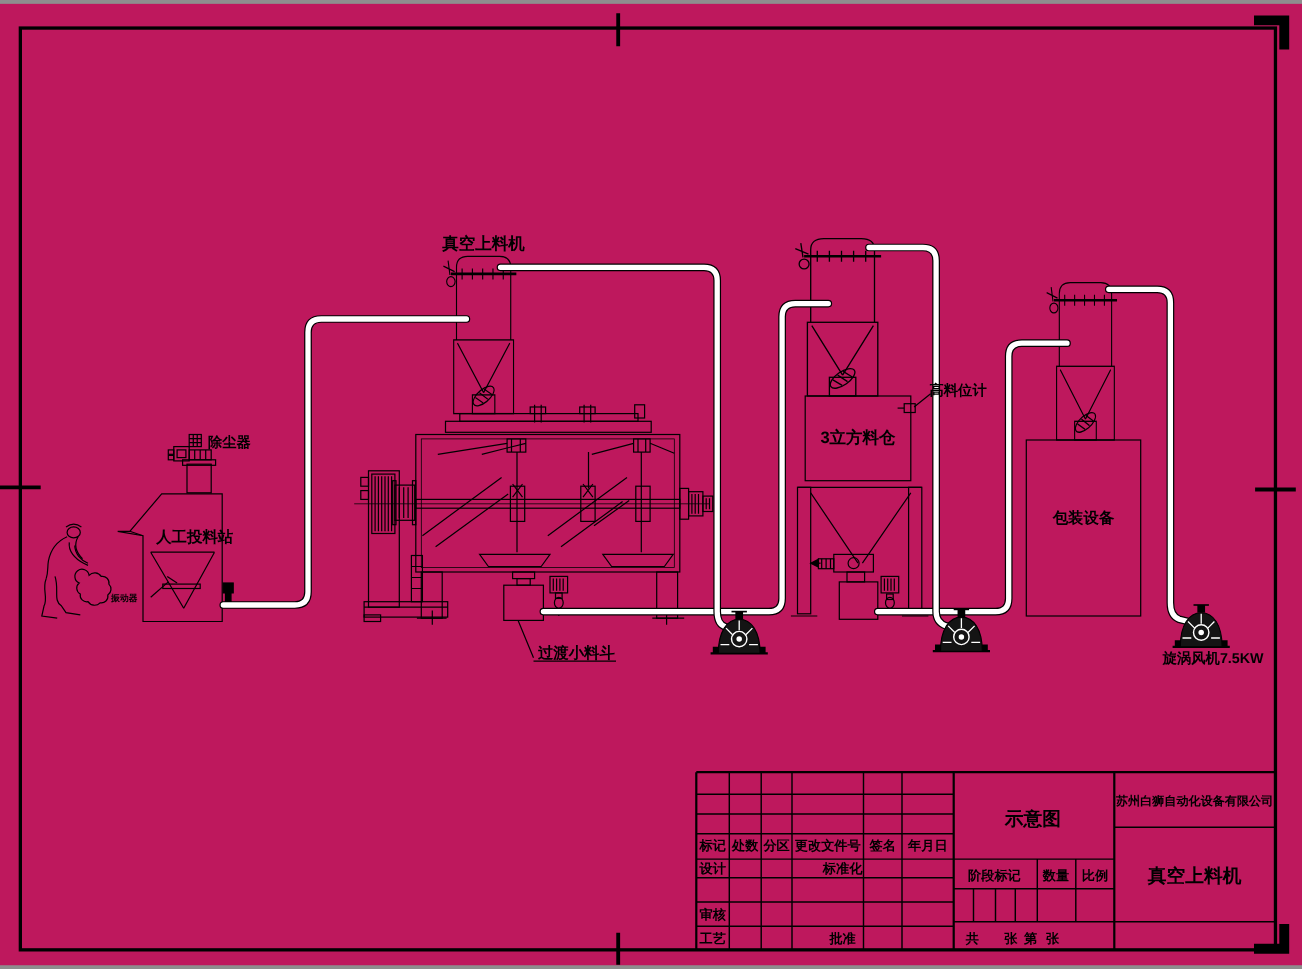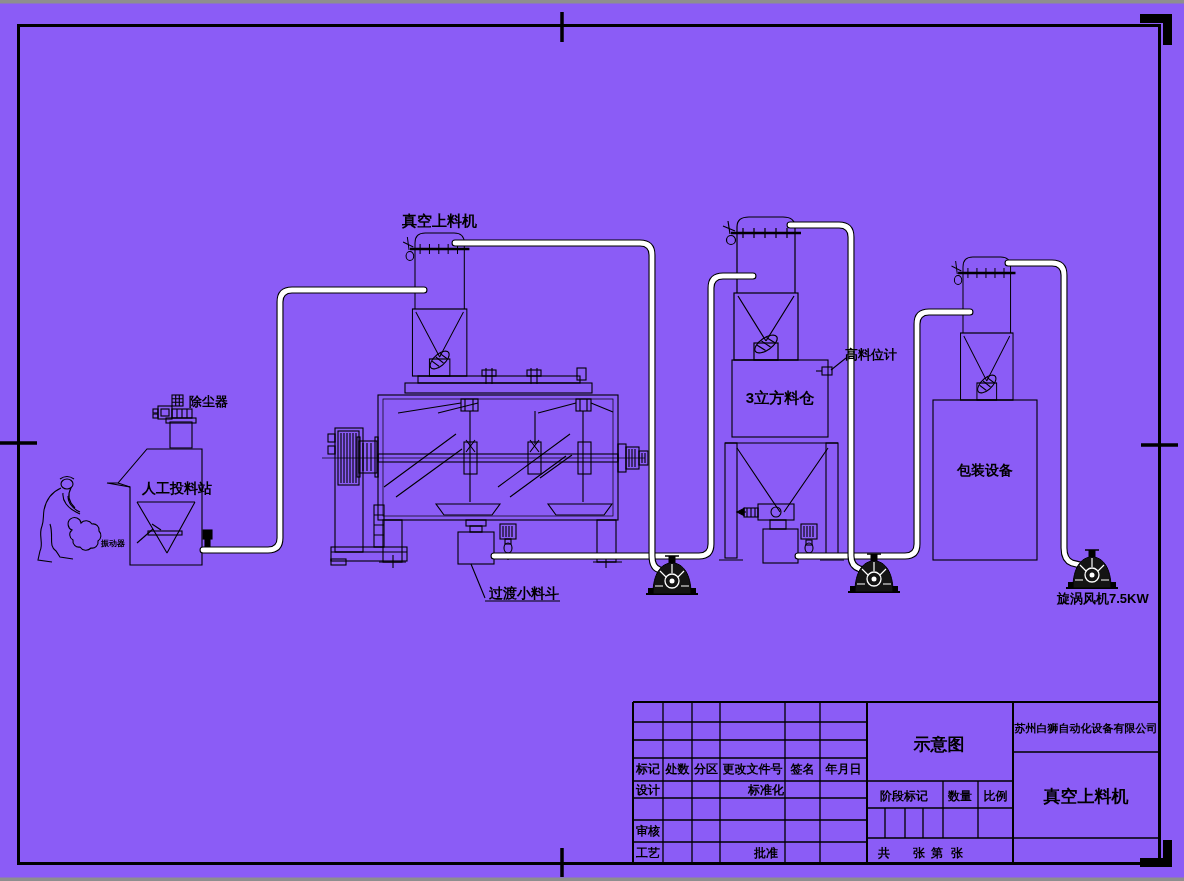--- a/index.html
+++ b/index.html
@@ -1,16 +1,16 @@
 <!DOCTYPE html>
 <html><head>
 <meta charset="utf-8">
 <style>
   html,body{margin:0;padding:0;background:#fff;}
-  .stage{position:relative;width:1184px;height:881px;background:#8b5cf6;overflow:hidden;}
+  .stage{position:relative;width:1184px;height:881px;background:#be185d;overflow:hidden;}
   svg{display:block;}
   svg text{font-family:"Liberation Sans","DejaVu Sans",sans-serif;font-weight:700;fill:#000;}
   .t8{font-size:8px}.t11{font-size:11px}.t12{font-size:12px}.t13{font-size:13px}
   .t14{font-size:14px}.t15{font-size:15px}.t17{font-size:17px}
   .ln{stroke:#000;fill:none;stroke-width:1.1}
   .thin{stroke:#000;fill:none;stroke-width:0.7}
   .po{stroke:#000;fill:none;stroke-width:7;stroke-linecap:round}
   .pi{stroke:#fff;fill:none;stroke-width:4.8;stroke-linecap:round}
   .grid{stroke:#000;fill:none;stroke-width:1.3}
   .grid2{stroke:#000;fill:none;stroke-width:2}

